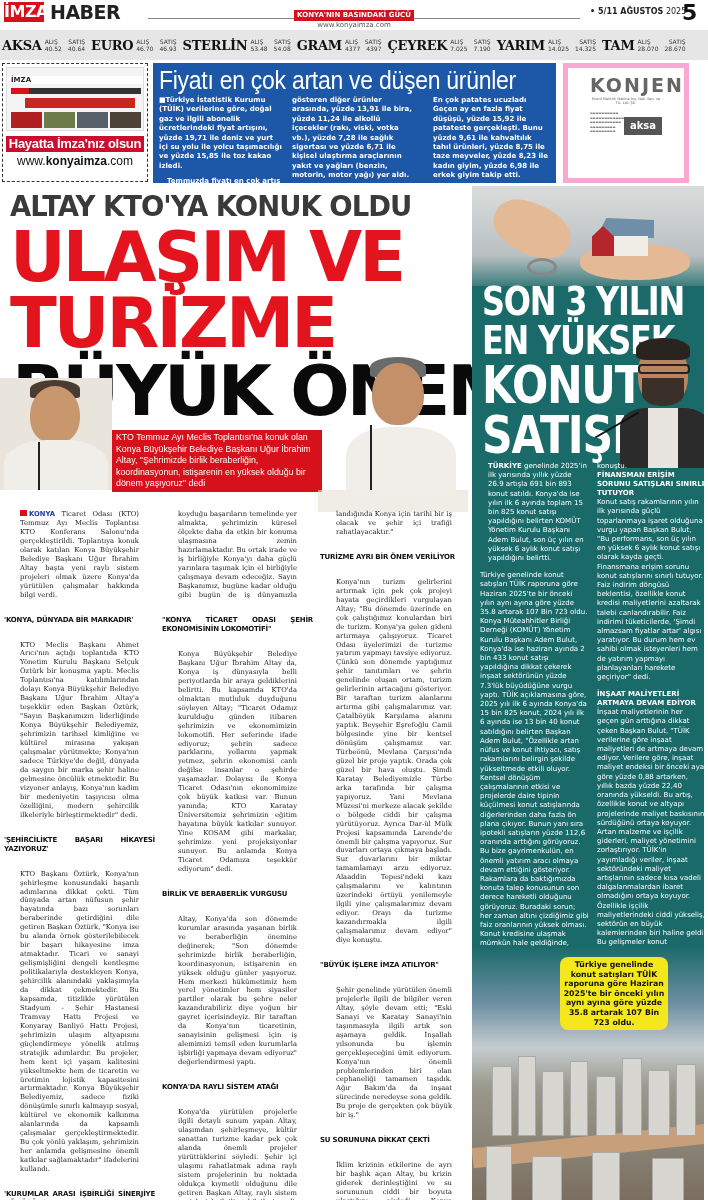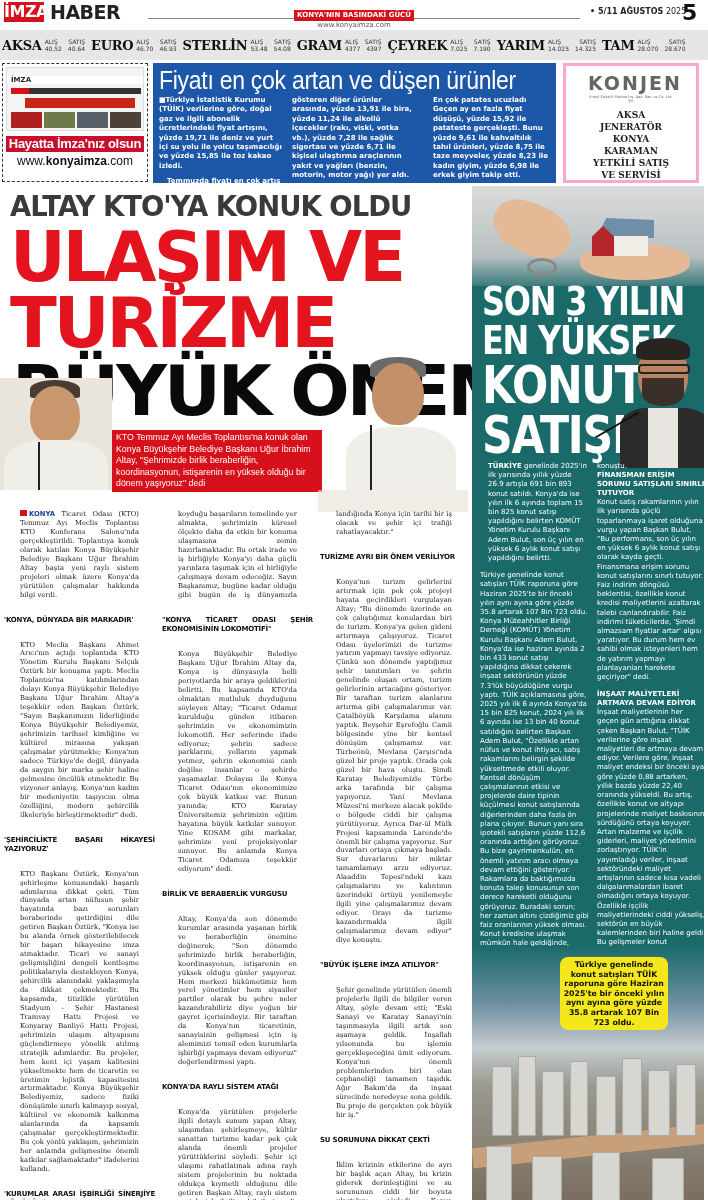--- a/index.html
+++ b/index.html
@@ -44,21 +44,21 @@
 
 
 .blue-box { position: absolute; left: 153px; top: 63px; width: 403px; height: 120px; background: #1c57a8; color: #fff; padding: 3px 6px; }
 .blue-title { font-family: "Liberation Sans", sans-serif; font-size: 25px; line-height: 28px; font-weight: normal; letter-spacing: -0.3px; transform: scaleX(0.92); transform-origin: left; white-space: nowrap; }
 .blue-cols { display: flex; gap: 8px; margin-top: 2px; }
 .blue-col { flex: 1; font-family: "DejaVu Sans", sans-serif; font-size: 7px; line-height: 9.4px; font-weight: bold; }
 .blue-col p { margin-bottom: 4px; }
 .blue-col .indent { padding-left: 8px; }
 
 
-.ad-konjen { position: absolute; left: 563px; top: 63px; width: 136px; height: 120px; border: 3px solid #f9a8d4; padding: 6px 22px; text-align: center; }
+.ad-konjen { position: absolute; left: 563px; top: 63px; width: 126px; height: 120px; border: 5px solid #f9a8d4; padding: 6px 22px; text-align: center; }
 .konjen-logo { font-family: "DejaVu Sans", sans-serif; font-weight: bold; font-size: 19px; color: #666; letter-spacing: 2px; }
 .konjen-sub { font-family: "DejaVu Sans", sans-serif; font-size: 3.5px; color: #666; margin-top: 1px; }
 .konjen-line { font-family: "DejaVu Serif", serif; font-size: 9px; font-weight: bold; color: #222; line-height: 12px; }
 .konjen-lines { margin-top: 6px; }
 .konjen-bottom { display: flex; margin-top: 6px; }
 .konjen-contact { font-family: "DejaVu Sans", sans-serif; font-size: 3px; color: #666; text-align: left; line-height: 4.5px; }
 .aksa-logo { width: 42px; height: 18px; background: #555; color: #fff; font-family: "DejaVu Sans", sans-serif; font-size: 10px; font-weight: bold; line-height: 18px; margin-top: 6px; }
 
 
 .kicker { position: absolute; left: 10px; top: 190px; font-family: "DejaVu Sans", sans-serif; font-weight: 900; font-size: 28px; color: #3a3a3a; letter-spacing: -1px; transform: scaleX(0.98); transform-origin: left; white-space: nowrap; }
@@ -262,25 +262,20 @@
     <div class="blue-col">
       <p class="indent" style="margin-bottom:0;">En çok patates ucuzladı</p>
       <p class="indent">Geçen ay en fazla fiyat düşüşü, yüzde 15,92 ile patateste gerçekleşti. Bunu yüzde 9,61 ile kahvaltılık tahıl ürünleri, yüzde 8,75 ile taze meyveler, yüzde 8,23 ile kadın giyim, yüzde 6,98 ile erkek giyim takip etti.</p>
     </div>
   </div>
 </div>
 
 <div class="ad-konjen">
   <div class="konjen-logo">KONJEN</div>
   <div class="konjen-sub">Enerji Elektrik Makine İnş. Nak. San. ve Tic. Ltd. Şti.</div>
-  <div class="konjen-lines">
-    <div class="konjen-line">AKSA JENERATÖR</div>
-    <div class="konjen-line">KONYA KARAMAN</div>
-    <div class="konjen-line">YETKİLİ SATIŞ VE SERVİSİ</div>
-  </div>
   <div class="konjen-bottom">
     <div class="konjen-contact">▬▬▬▬▬▬▬▬▬▬<br>▬▬▬▬▬▬▬▬▬▬▬▬<br>▬▬▬▬▬▬▬▬▬▬▬<br>▬▬▬▬▬▬▬▬▬<br>▬▬▬▬▬▬▬▬▬</div>
     <div class="aksa-logo">aksa</div>
   </div>
 </div>
 
 <div class="kicker">ALTAY KTO'YA KONUK OLDU</div>
 <div class="head-red" style="top:222px;">ULAŞIM VE</div>
 <div class="head-red" style="top:288px;">TURİZME</div>
 <div class="head-black">BÜYÜK ÖNEM</div>

